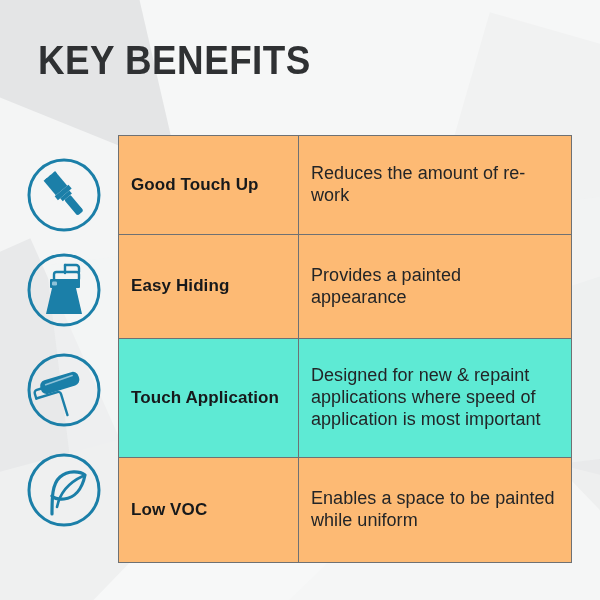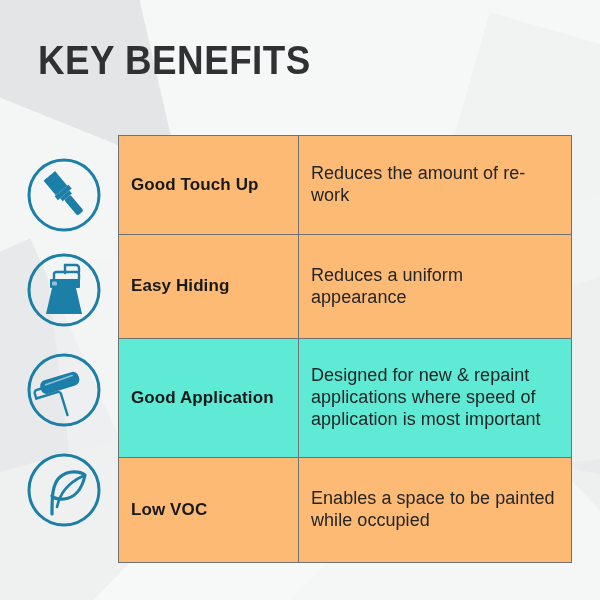--- a/index.html
+++ b/index.html
@@ -249,26 +249,26 @@
   </div>
 
   <table id="benefits-table">
     <tbody>
       <tr class="row-shade">
         <td class="cell-label" style="height:86px">Good Touch Up</td>
         <td class="cell-desc">Reduces the amount of re-work</td>
       </tr>
       <tr class="row-shade">
         <td class="cell-label" style="height:91px">Easy Hiding</td>
-        <td class="cell-desc">Reduces a uniform appearance</td>
+        <td class="cell-desc">Provides a painted appearance</td>
       </tr>
       <tr class="row-plain">
-        <td class="cell-label" style="height:106px">Good Application</td>
+        <td class="cell-label" style="height:106px">Touch Application</td>
         <td class="cell-desc">Designed for new &amp; repaint applications where speed of application is most important</td>
       </tr>
       <tr class="row-shade">
         <td class="cell-label" style="height:92px">Low VOC</td>
-        <td class="cell-desc">Enables a space to be painted while occupied</td>
+        <td class="cell-desc">Enables a space to be painted while uniform</td>
       </tr>
     </tbody>
   </table>
 
 </div>
 
 </body></html>

